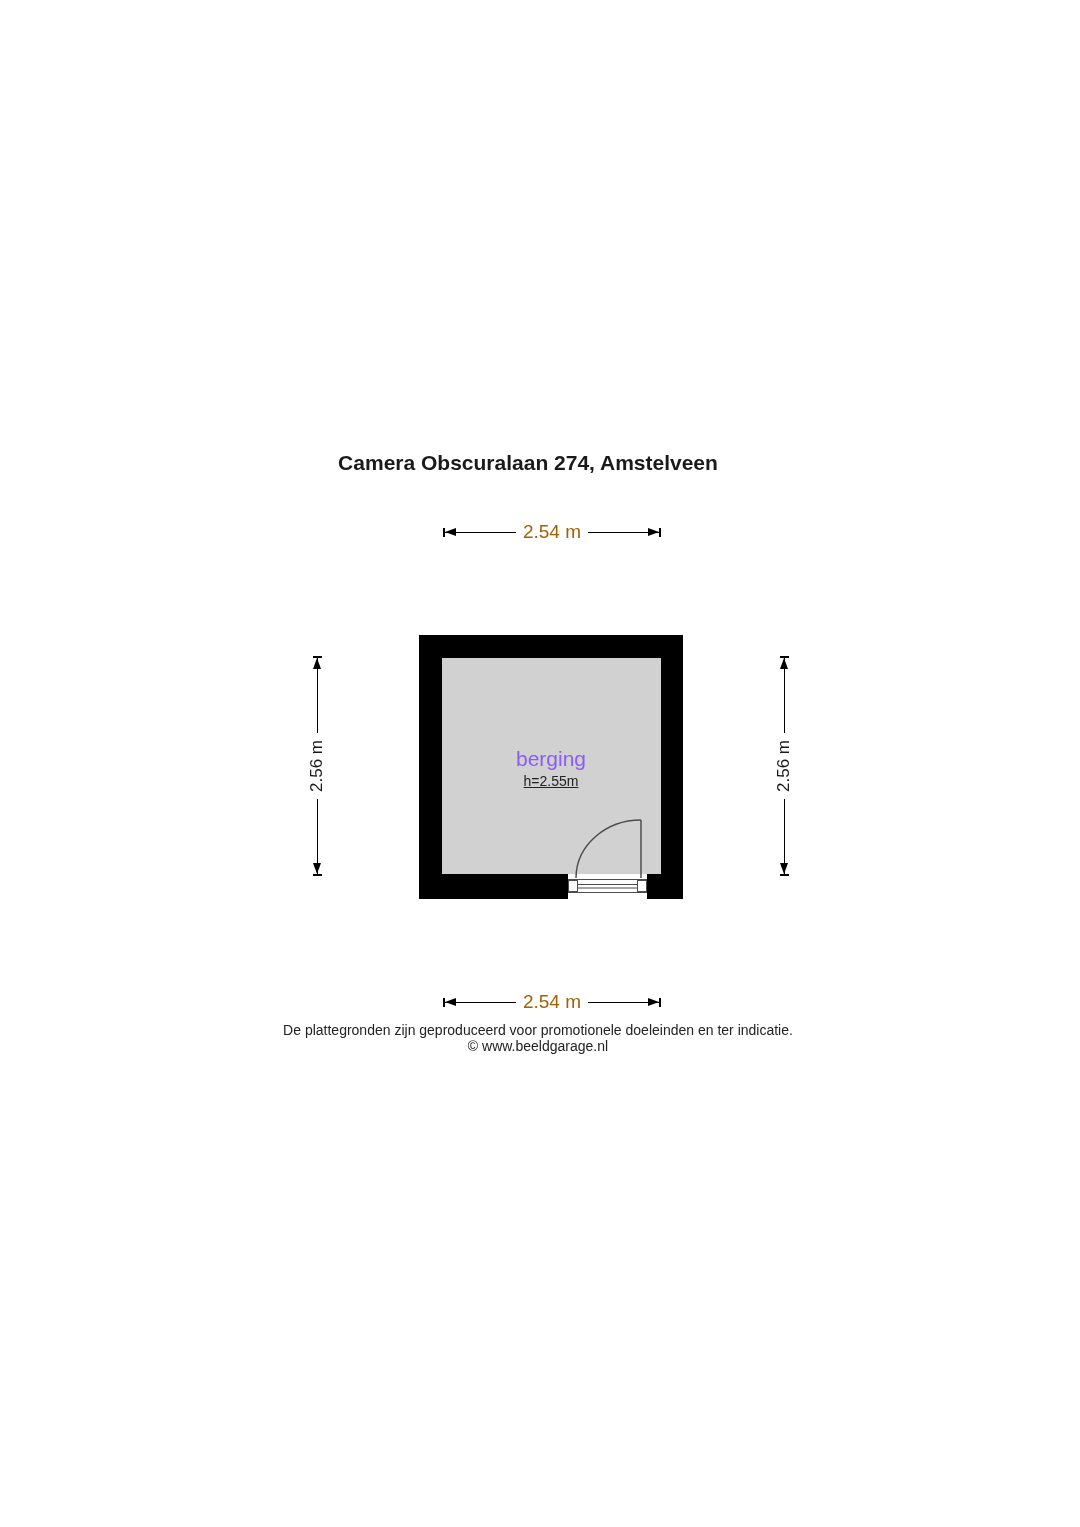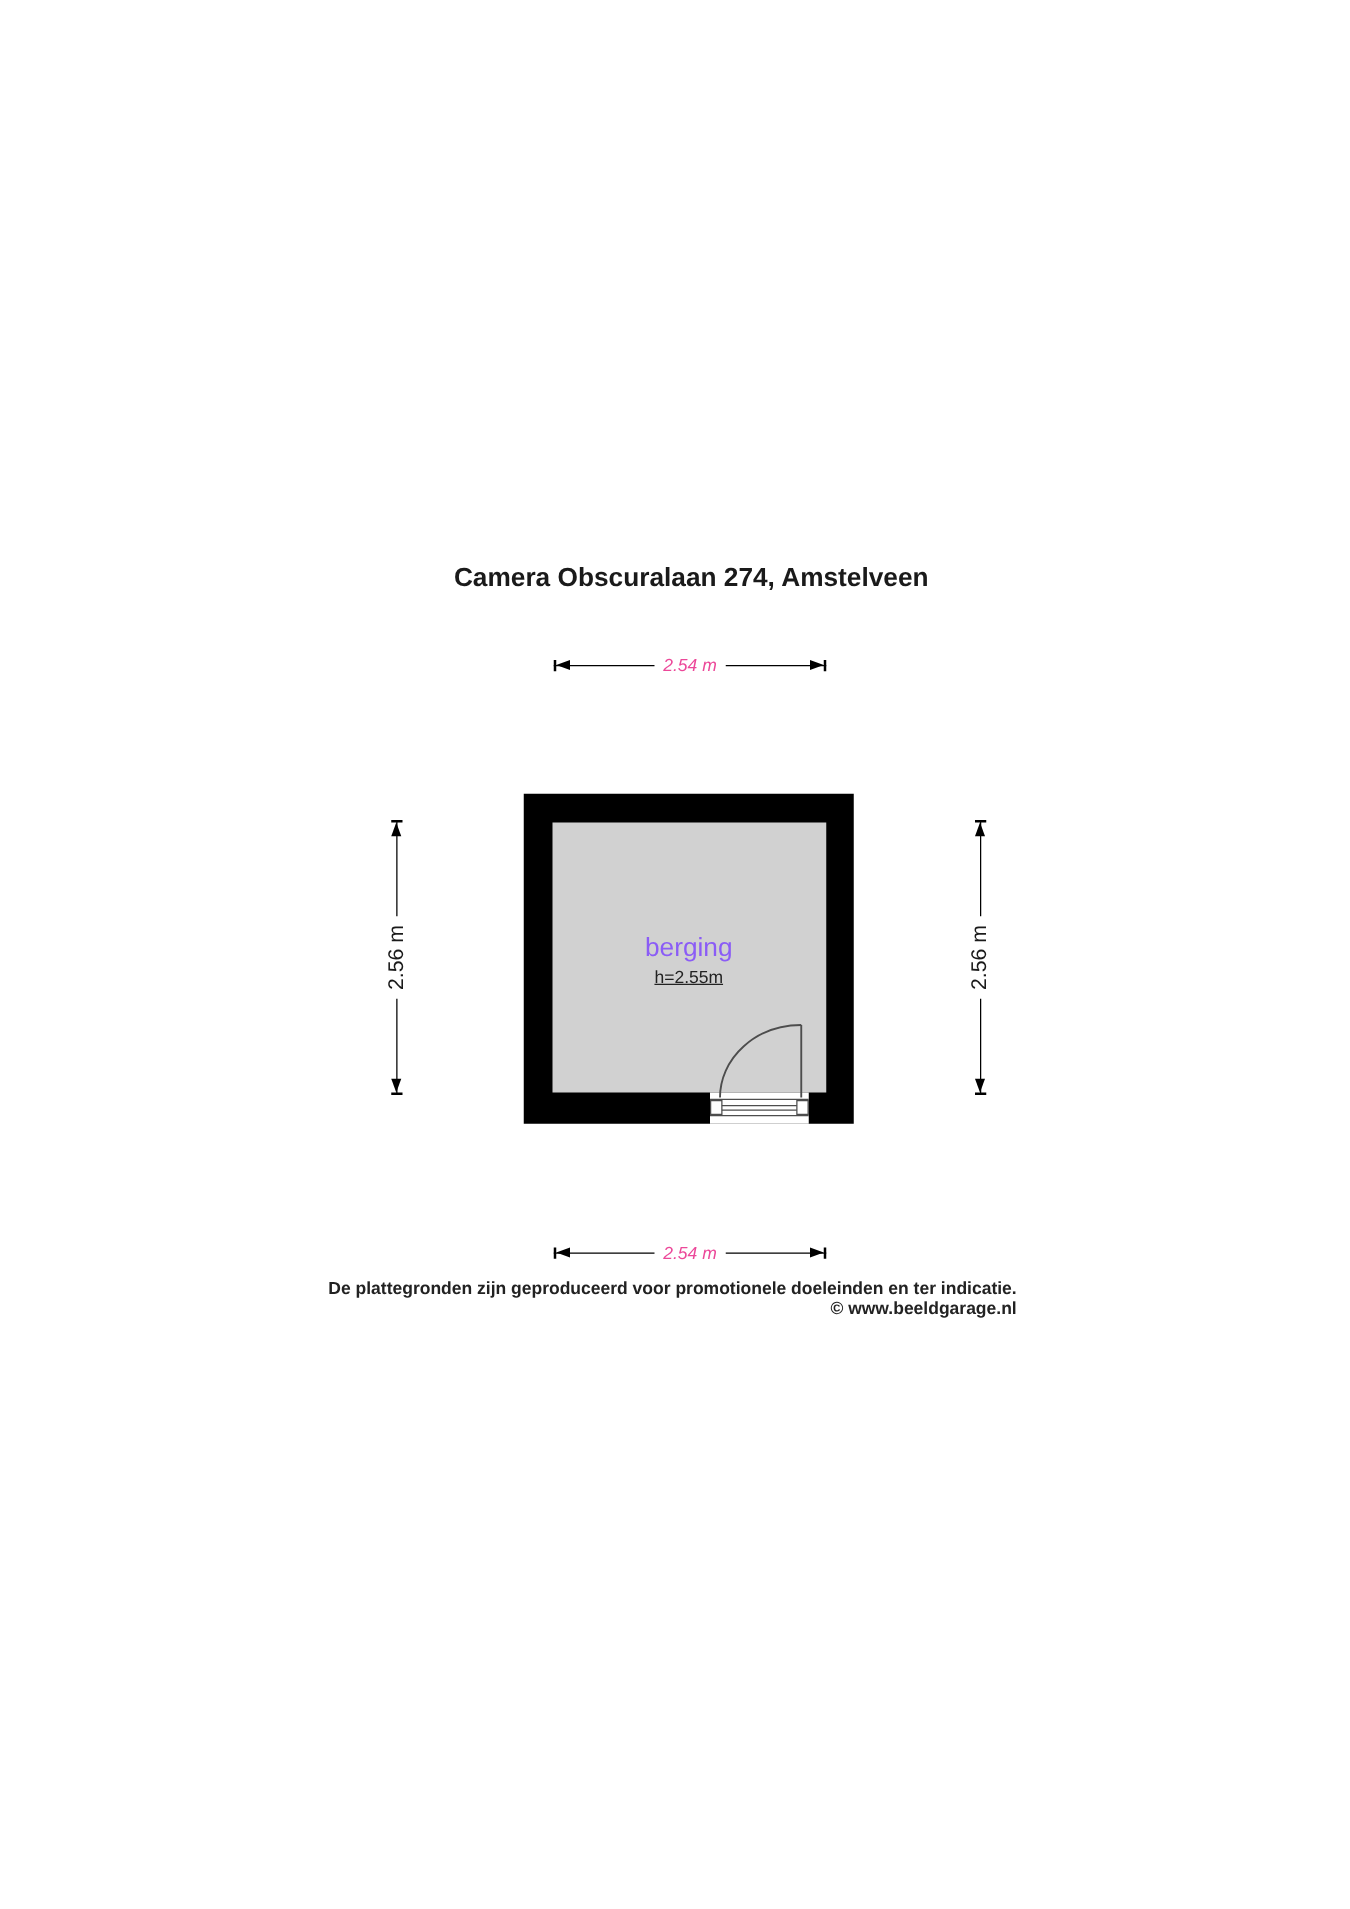--- a/index.html
+++ b/index.html
@@ -9,21 +9,21 @@
     height: 1527px;
     background: #ffffff;
     font-family: "Liberation Sans", sans-serif;
     color: #111111;
     overflow: hidden;
   }
 
   
   .title-block {
     position: absolute;
-    left: 553px;
+    left: 528px;
     top: 450px;
     transform: translateX(-50%);
     font-weight: bold;
     font-size: 21px;
     line-height: 25px;
     color: #1a1a1a;
     white-space: nowrap;
   }
 
   
@@ -87,21 +87,21 @@
   .dh-tick.l { left: 0; }
   .dh-tick.r { right: 0; }
   .dh-arrow { position: absolute; top: 4px; width: 0; height: 0;
               border-top: 4.5px solid transparent; border-bottom: 4.5px solid transparent; }
   .dh-arrow.l { left: 2px; border-right: 11px solid #000; }
   .dh-arrow.r { right: 2px; border-left: 11px solid #000; }
   .dim-label {
     position: absolute; left: 50%; top: 8px;
     transform: translate(-50%, -50%);
     background: #ffffff; padding: 0 7px;
-    font-size: 14px; white-space: nowrap; color: #ec4899; font-style: italic;
+    font-size: 19px; white-space: nowrap; color: #a16207;
   }
 
   
   .dim-v { position: absolute; width: 17px; }
   .dv-line { position: absolute; top: 0; bottom: 0; left: 8px; width: 1px; background: #000; }
   .dv-tick { position: absolute; left: 4px; width: 9px; height: 2px; background: #000; }
   .dv-tick.t { top: 0; }
   .dv-tick.b { bottom: 0; }
   .dv-arrow { position: absolute; left: 4px; width: 0; height: 0;
               border-left: 4.5px solid transparent; border-right: 4.5px solid transparent; }
@@ -113,26 +113,25 @@
     background: #ffffff; padding: 0 7px;
     font-size: 17px; white-space: nowrap; color: #1a1a1a;
   }
 
   
   .footer {
     position: absolute;
     left: 538px;
     top: 1022px;
     transform: translateX(-50%);
-    text-align: right;
+    text-align: center;
     font-size: 14px;
     line-height: 16px;
     color: #222222;
     white-space: nowrap;
-    font-weight: bold;
   }
 </style>
 </head>
 <body>
 
 <div id="page">
 
   <div class="title-block">
     <div>Camera Obscuralaan 274, Amstelveen</div>
   </div>

